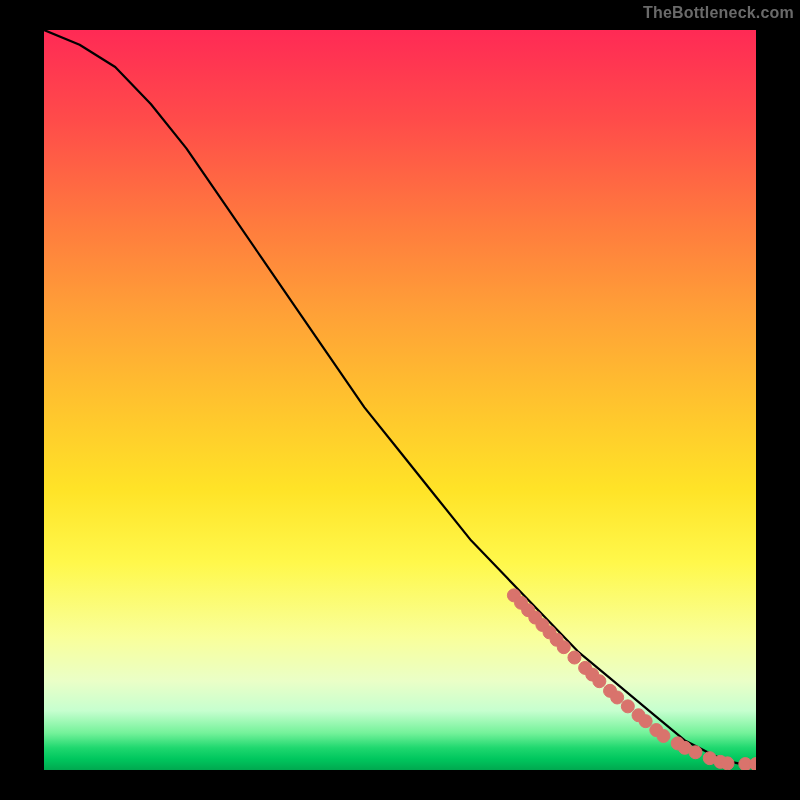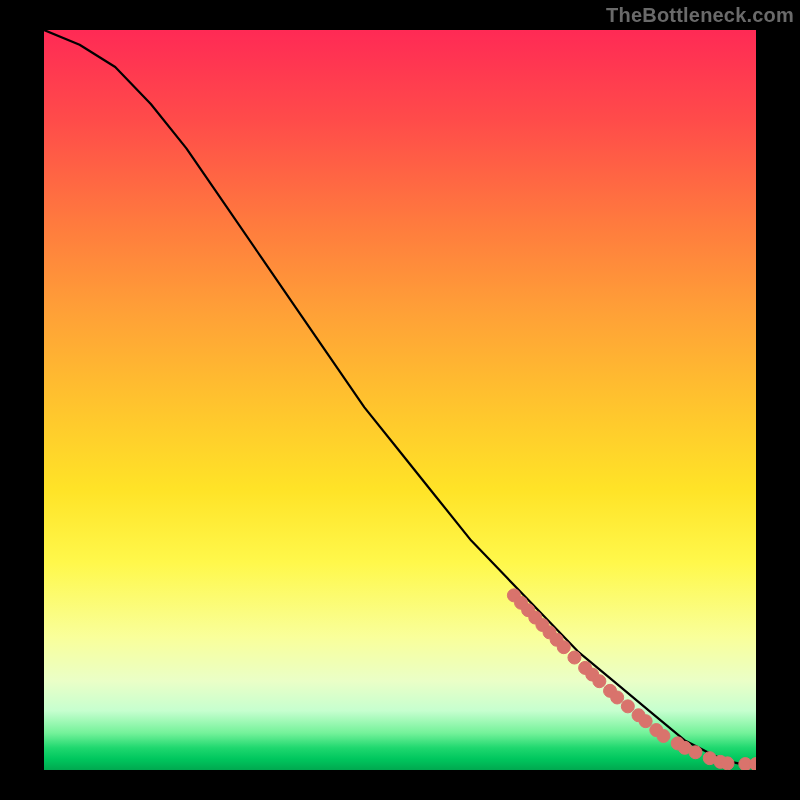--- a/index.html
+++ b/index.html
@@ -3,21 +3,21 @@
 <meta charset="utf-8">
 <style>
   * { margin: 0; padding: 0; box-sizing: border-box; }
   html, body { width: 800px; height: 800px; overflow: hidden; background: #000; }
   .wrap { position: relative; width: 800px; height: 800px; }
   .attribution {
     position: absolute;
     top: 4px;
     right: 6px;
     font-family: Arial, Helvetica, sans-serif;
-    font-size: 20px;
+    font-size: 16px;
     font-weight: 700;
     color: #6a6a6a;
     letter-spacing: 0.2px;
     z-index: 10;
   }
   .plot-area {
     position: absolute;
     
     left: 44px;
     top: 30px;

